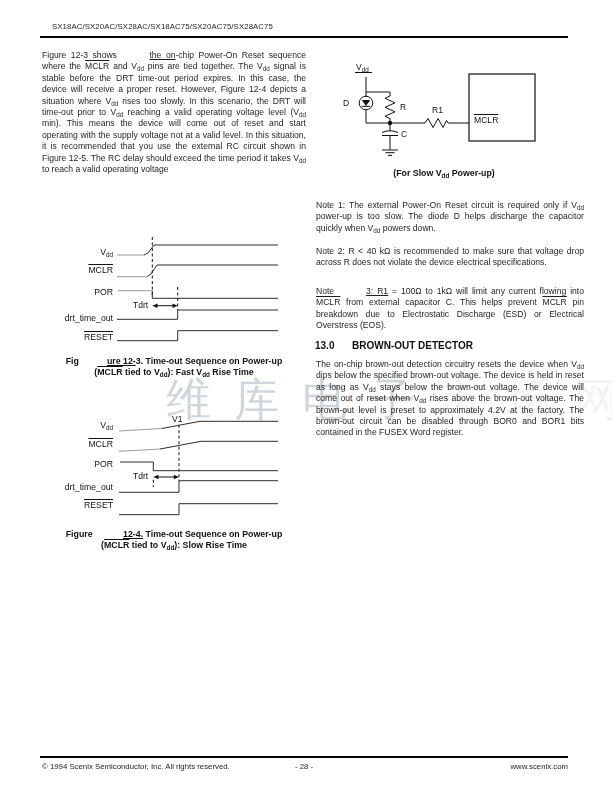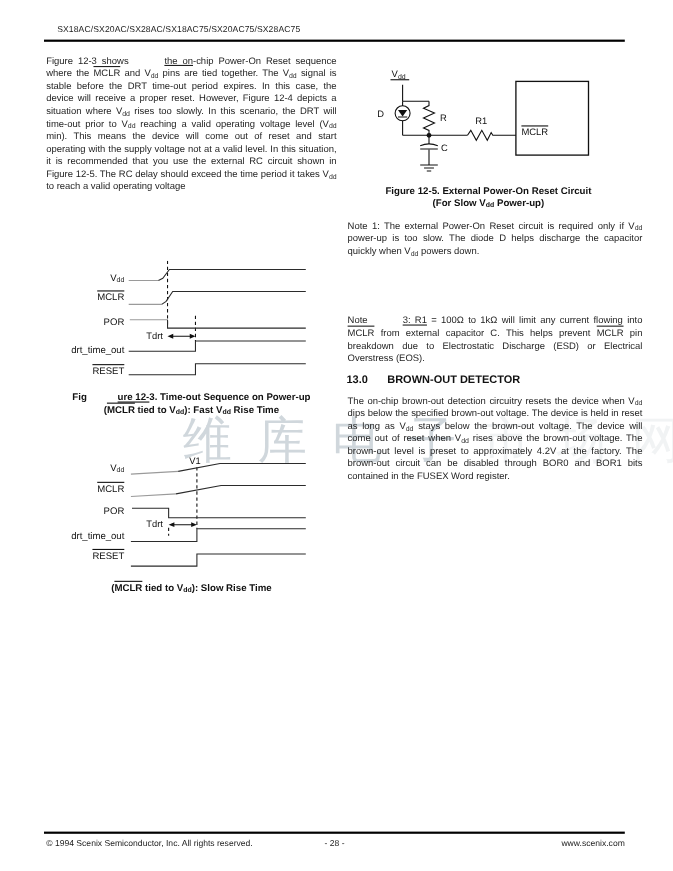--- a/index.html
+++ b/index.html
@@ -99,20 +99,21 @@
       </svg>
       <div class="siglab" style="top:10px;"><span>V</span><sub>dd</sub></div>
       <div class="siglab ov" style="top:29px;">MCLR</div>
       <div class="siglab" style="top:49px;">POR</div>
       <div class="siglab" style="top:72px;">drt_time_out</div>
       <div class="siglab ov" style="top:90px;">RESET</div>
       <div class="anno" style="left:73px;top:61px;">Tdrt</div>
       <div class="anno" style="left:112px;top:4px;">V1</div>
     </div>
     <div class="abs caption" style="left:42px;top:529px;width:264px;">
+      <div><span>Figure </span><span class="un">12-4.</span><span> Time-out Sequence on Power-up</span></div>
       <div><span>(</span><span class="ov">MCLR</span><span> tied to V</span><sub>dd</sub><span>): Slow Rise Time</span></div>
     </div>
 
     <div class="abs" style="left:340px;top:62px;width:210px;height:100px;">
       <svg width="210" height="100" viewBox="0 0 210 100">
 
         <path d="M26,15 V30 M26,30 H50" stroke="#111" stroke-width="1" fill="none"></path>
 
         <path d="M26,30 V34.3 M26,47.7 V61" stroke="#111" stroke-width="1" fill="none"></path>
         <circle cx="26" cy="41" r="6.8" stroke="#111" stroke-width="1" fill="none"></circle>
@@ -135,25 +136,25 @@
         <rect x="129" y="12" width="66" height="67" stroke="#111" stroke-width="1.2" fill="none"></rect>
       </svg>
       <div class="anno rail" style="left:15px;top:0px;font-size:8.6px;"><span>V</span><sub>dd</sub></div>
       <div class="anno" style="left:3px;top:36px;">D</div>
       <div class="anno" style="left:60px;top:40px;">R</div>
       <div class="anno" style="left:92px;top:43px;text-align:right;">R1</div>
       <div class="anno" style="left:61px;top:67px;">C</div>
       <div class="anno ov" style="left:134px;top:53px;font-size:8.6px;">MCLR</div>
     </div>
     <div class="abs caption" style="left:316px;top:168px;width:256px;">
-      <div><span>Figure 12-5. External Power-On Reset Circuit</span></div>
       <div><span>(For Slow V</span><sub>dd</sub><span> Power-up)</span></div>
     </div>
 
     <div class="abs body-text" style="left:316px;top:200px;width:268px;"><span>Note 1: The external Power-On Reset circuit is required only if V</span><sub>dd</sub><span> power-up is too slow. The diode D helps discharge the capacitor quickly when V</span><sub>dd</sub><span> powers down.</span></div>
+    <div class="abs body-text" style="left:316px;top:246px;width:268px;"><span>Note 2: R &lt; 40 kΩ is recommended to make sure that voltage drop across R does not violate the device electrical specifications.</span></div>
     <div class="abs body-text" style="left:316px;top:286px;width:268px;"><span>Note </span><span class="un">3: R1</span><span> = 100Ω to 1kΩ will limit any current flowing into </span><span class="ov">MCLR</span><span> from external capacitor C. This helps prevent </span><span class="ov">MCLR</span><span> pin breakdown due to Electrostatic Discharge (ESD) or Electrical Overstress (EOS).</span></div>
 
     <div class="abs sec-head" style="left:315px;top:340px;">
       <span class="sec-num">13.0</span><span>BROWN-OUT DETECTOR</span>
     </div>
     <div class="abs body-text" style="left:316px;top:359px;width:268px;"><span>The on-chip brown-out detection circuitry resets the device when V</span><sub>dd</sub><span> dips below the specified brown-out voltage. The device is held in reset as long as V</span><sub>dd</sub><span> stays below the brown-out voltage. The device will come out of reset when V</span><sub>dd</sub><span> rises above the brown-out voltage. The brown-out level is preset to approximately 4.2V at the factory. The brown-out circuit can be disabled through BOR0 and BOR1 bits contained in the FUSEX Word register.</span></div>
 
     <div class="abs rule" style="left:40px;top:756px;width:528px;height:2.2px;"></div>
     <div class="abs ftr" style="left:42px;top:762px;">© 1994 Scenix Semiconductor, Inc. All rights reserved.</div>
     <div class="abs ftr" style="left:295px;top:762px;">- 28 -</div>

